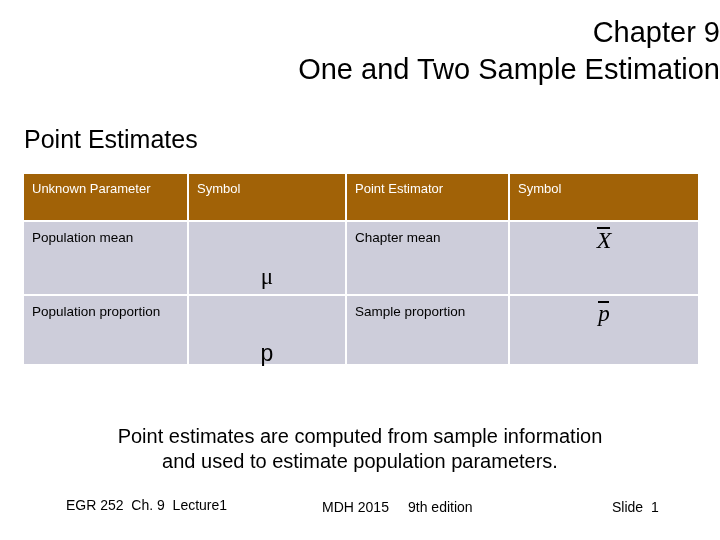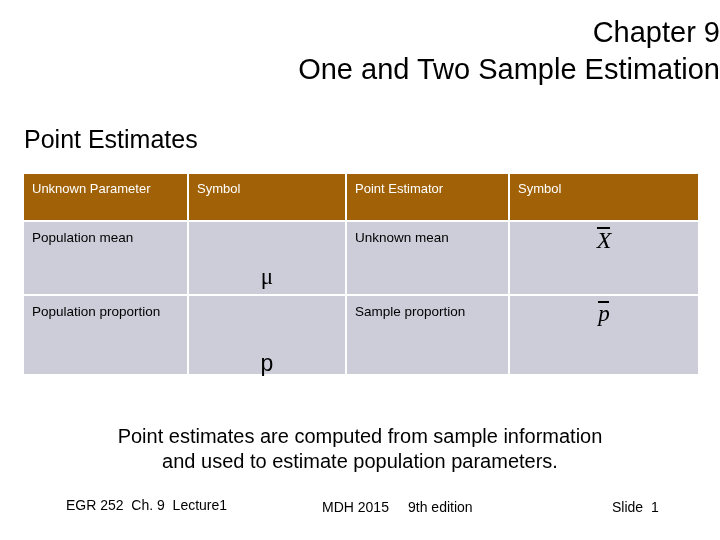--- a/index.html
+++ b/index.html
@@ -86,21 +86,21 @@
     font-size: 13.5px;
     line-height: 17px;
     color: #000000;
     padding: 7px 0 0 8px !important;
   }
   .row-dark .cell { background: #cdcdda; }
   .row-light .cell { background: #e5e5ea; }
 
   .r1 .cell { height: 72px; }
   .r2 .cell { height: 69px; }
-  .r3 .cell { height: 78px; }
+  .r3 .cell { height: 68px; }
 
   
   .sym {
     position: absolute;
     display: block;
     text-align: center;
     color: #000000;
   }
   .sym-greek {
     font-family: "Liberation Serif", "DejaVu Serif", serif;
@@ -195,21 +195,21 @@
       <th class="hdr-cell">Symbol</th>
     </tr>
   </thead>
   <tbody>
 
     <tr class="row-dark r1">
       <td class="cell">Population mean</td>
       <td class="cell">
         <span class="sym sym-greek sym-mu">μ</span>
       </td>
-      <td class="cell">Unknown mean</td>
+      <td class="cell">Chapter mean</td>
       <td class="cell">
         <span class="sym sym-xbar"><span class="mathbar">X</span></span>
       </td>
     </tr>
 
 
     <tr class="row-dark r3">
       <td class="cell">Population proportion</td>
       <td class="cell">
         <span class="sym sym-p">p</span>

